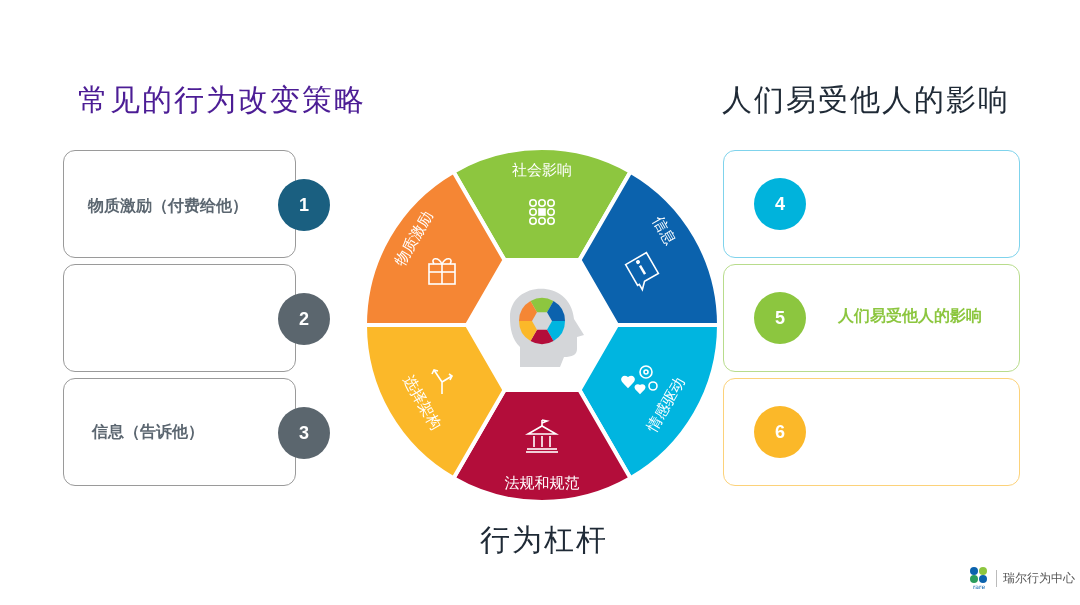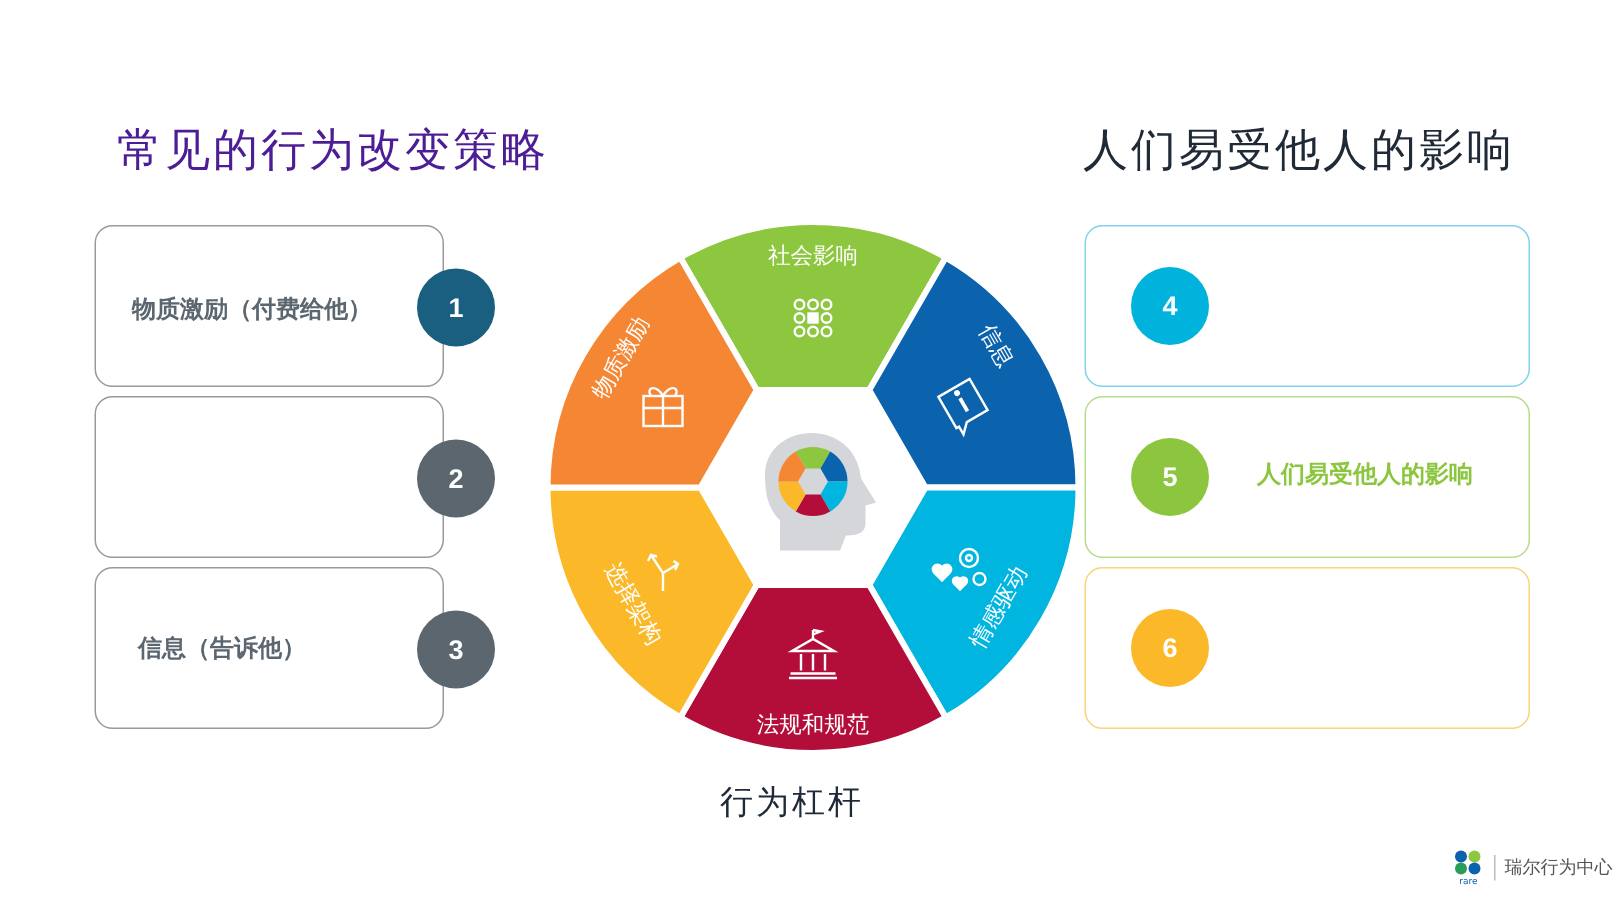--- a/index.html
+++ b/index.html
@@ -10,21 +10,21 @@
   .card{position:absolute;box-sizing:border-box;border:1.5px solid #9a9a9a;border-radius:12px;background:#fff;}
   .card .label{position:absolute;font-size:16px;font-weight:bold;color:#5b6670;white-space:nowrap;}
   .num{position:absolute;width:52px;height:52px;border-radius:50%;color:#fff;font-weight:bold;font-size:18px;display:flex;align-items:center;justify-content:center;font-family:"Liberation Sans",sans-serif;}
   .lcard{left:63px;width:233px;height:108px;}
   .lcard .label{left:24px;top:45px;}
   .lcard .num{left:214px;top:28px;}
   .rcard{left:723px;width:297px;height:108px;}
   .rcard .label{left:114px;top:41px;}
   .rcard .num{left:30px;top:27px;}
   #wheel{position:absolute;left:360px;top:143px;}
-  .caption{position:absolute;left:480px;top:520px;font-size:22px;color:#1f2a36;letter-spacing:2px;}
+  .caption{position:absolute;left:480px;top:520px;font-size:30px;color:#1f2a36;letter-spacing:2px;}
   .logo{position:absolute;left:968px;top:566px;display:flex;align-items:center;}
   .logo-text{font-size:12px;color:#555;margin-left:6px;padding-left:6px;border-left:1px solid #bbb;}
 </style>
 </head>
 <body>
 
 <div class="title title-left">常见的行为改变策略</div>
 <div class="title title-right">人们易受他人的影响</div>
 
 <div class="card lcard" style="top:150px">

